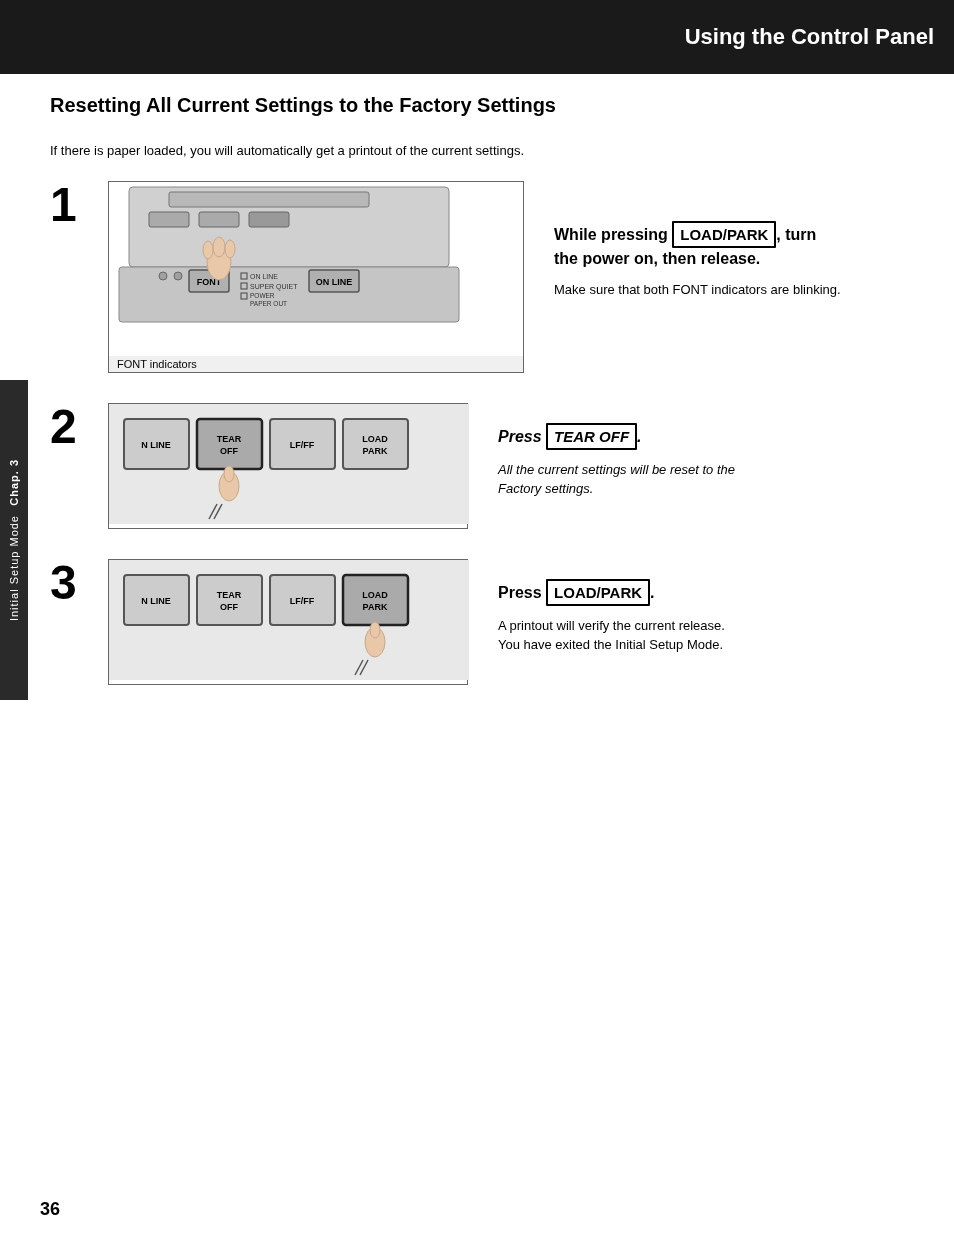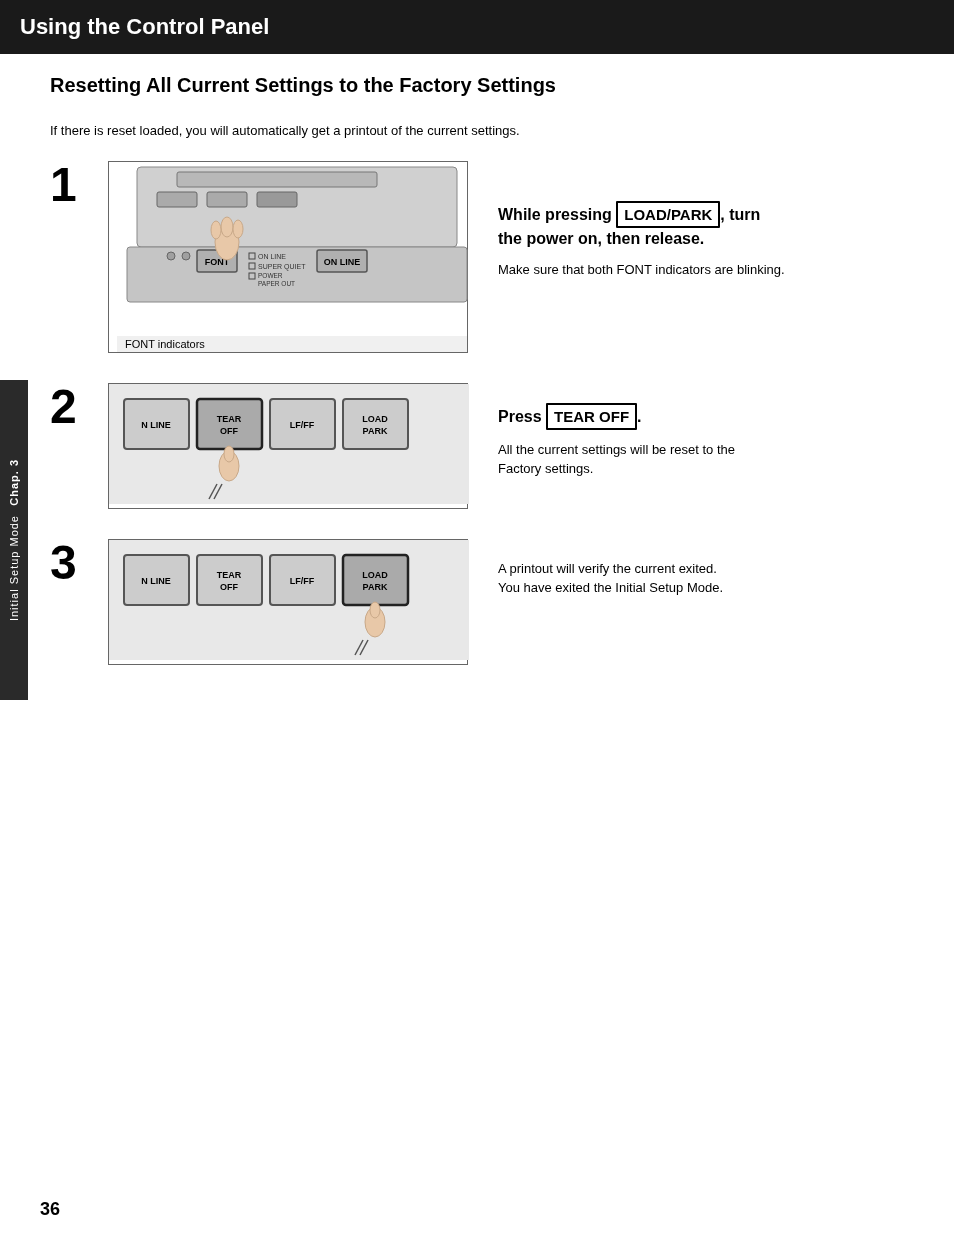--- a/index.html
+++ b/index.html
@@ -9,23 +9,24 @@
       background: #ffffff;
       font-family: Arial, Helvetica, sans-serif;
       position: relative;
       overflow: hidden;
     }
 
     
     .header-bar {
       background: #1a1a1a;
       color: #ffffff;
-      padding: 14px 20px;
+      padding: 24px 20px;
       font-size: 22px;
       font-weight: bold;
+      text-align: right;
     }
 
     
     .side-tab {
       position: absolute;
       left: 0;
       top: 380px;
       width: 28px;
       height: 320px;
       background: #2a2a2a;
@@ -152,27 +153,27 @@
 <div class="side-tab">
   <span class="side-tab-text-chap">Chap. 3</span>
   <span class="side-tab-text-mode">Initial Setup Mode</span>
 </div>
 
 <div class="main-content">
 
   <h2 class="page-title">Resetting All Current Settings to the Factory Settings</h2>
 
   <div class="intro-text">
-    <div>If there is reset loaded, you will automatically get a printout of the current settings.</div>
+    <div>If there is paper loaded, you will automatically get a printout of the current settings.</div>
   </div>
 
   <div class="step-row">
     <div class="step-left">
       <div class="step-number">1</div>
-      <div class="diagram-box" style="width:360px;padding-left:8px;">
+      <div class="diagram-box" style="width:416px;">
         
         <svg width="360" height="170" viewBox="0 0 360 170">
 
           <rect x="20" y="5" width="320" height="80" rx="4" fill="#d0d0d0" stroke="#888" stroke-width="1"></rect>
 
           <rect x="60" y="10" width="200" height="15" rx="2" fill="#b8b8b8" stroke="#777" stroke-width="1"></rect>
 
           <rect x="40" y="30" width="40" height="15" rx="2" fill="#aaa" stroke="#666" stroke-width="1"></rect>
           <rect x="90" y="30" width="40" height="15" rx="2" fill="#aaa" stroke="#666" stroke-width="1"></rect>
           <rect x="140" y="30" width="40" height="15" rx="2" fill="#999" stroke="#666" stroke-width="1"></rect>
@@ -242,21 +243,21 @@
 
           <ellipse cx="120" cy="82" rx="10" ry="15" fill="#e8c8a8" stroke="#c8a888" stroke-width="1"></ellipse>
           <ellipse cx="120" cy="70" rx="5" ry="8" fill="#e8c8a8" stroke="#c8a888" stroke-width="1"></ellipse>
 
           <line x1="108" y1="100" x2="100" y2="115" stroke="#555" stroke-width="1.5"></line>
           <line x1="113" y1="100" x2="105" y2="115" stroke="#555" stroke-width="1.5"></line>
         </svg>
       </div>
     </div>
 
-    <div class="step-instructions" style="padding-top:20px; max-width:310px;">
+    <div class="step-instructions" style="padding-top:20px; max-width:310px;font-style:italic;">
       <div class="main-instruction">
         Press <span class="kbd-button">TEAR OFF</span>.
       </div>
       <div class="sub-text">
         <span>All the current settings will be reset to the</span><br>
         <span>Factory settings.</span>
       </div>
     </div>
   </div>
 
@@ -284,22 +285,25 @@
           <ellipse cx="266" cy="82" rx="10" ry="15" fill="#e8c8a8" stroke="#c8a888" stroke-width="1"></ellipse>
           <ellipse cx="266" cy="70" rx="5" ry="8" fill="#e8c8a8" stroke="#c8a888" stroke-width="1"></ellipse>
 
           <line x1="254" y1="100" x2="246" y2="115" stroke="#555" stroke-width="1.5"></line>
           <line x1="259" y1="100" x2="251" y2="115" stroke="#555" stroke-width="1.5"></line>
         </svg>
       </div>
     </div>
 
     <div class="step-instructions" style="padding-top:20px; max-width:310px;">
+      <div class="main-instruction">
+        Press <span class="kbd-button">LOAD/PARK</span>.
+      </div>
       <div class="sub-text">
-        <span>A printout will verify the current exited.</span><br>
+        <span>A printout will verify the current release.</span><br>
         <span>You have exited the Initial Setup Mode.</span>
       </div>
     </div>
   </div>
 
 </div>
 
 <div class="page-number">36</div>
 
 </body></html>

